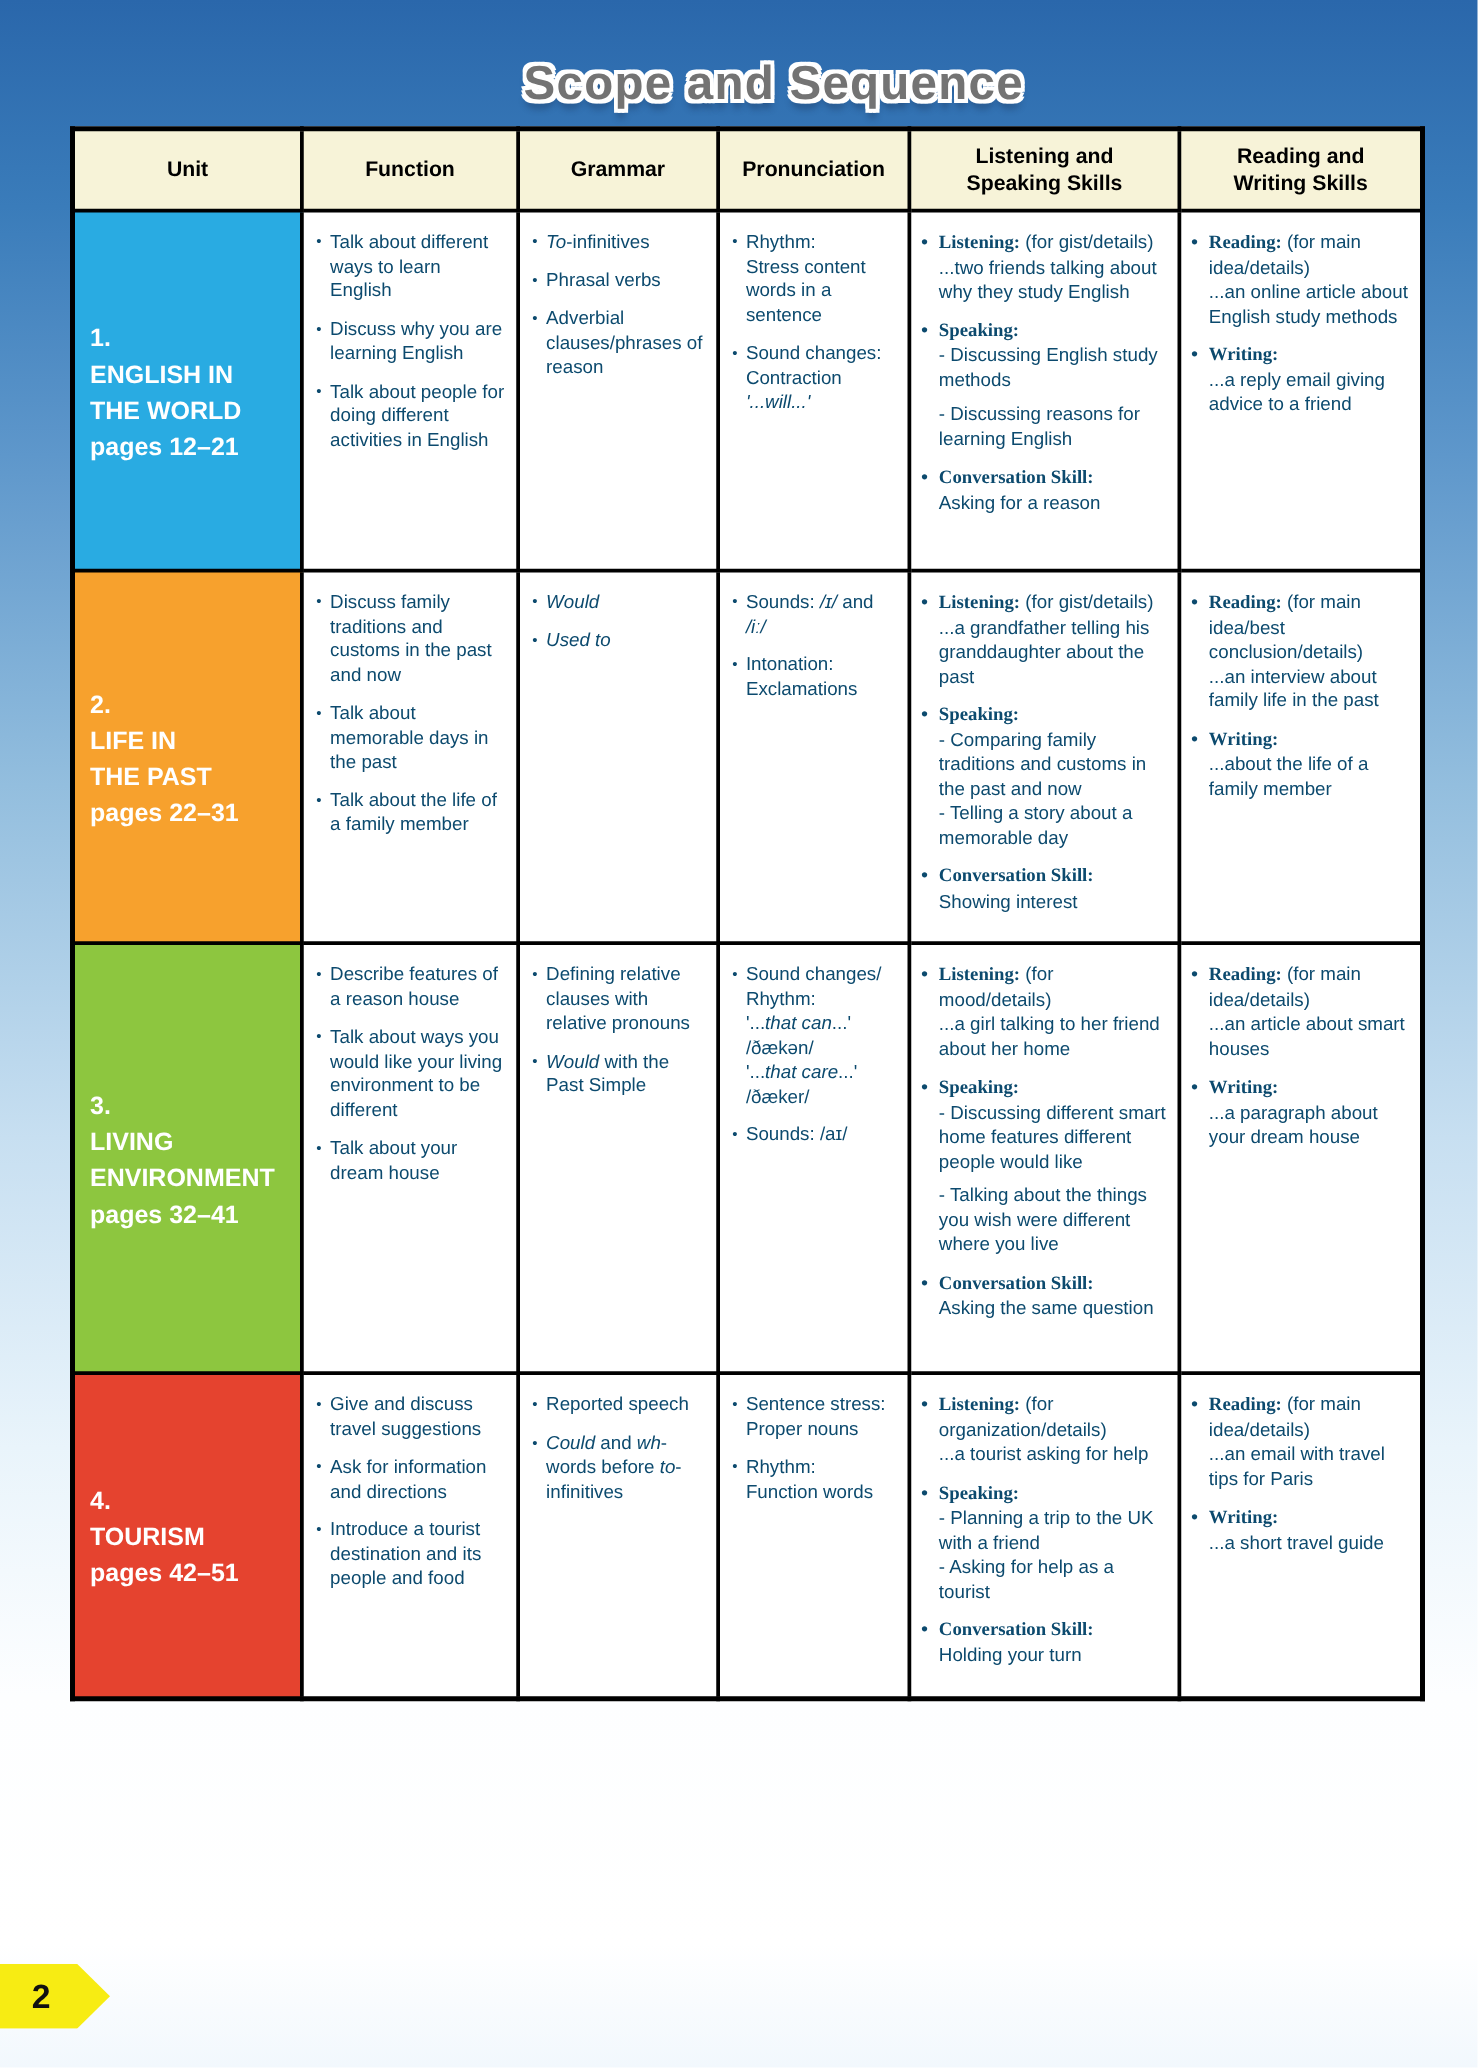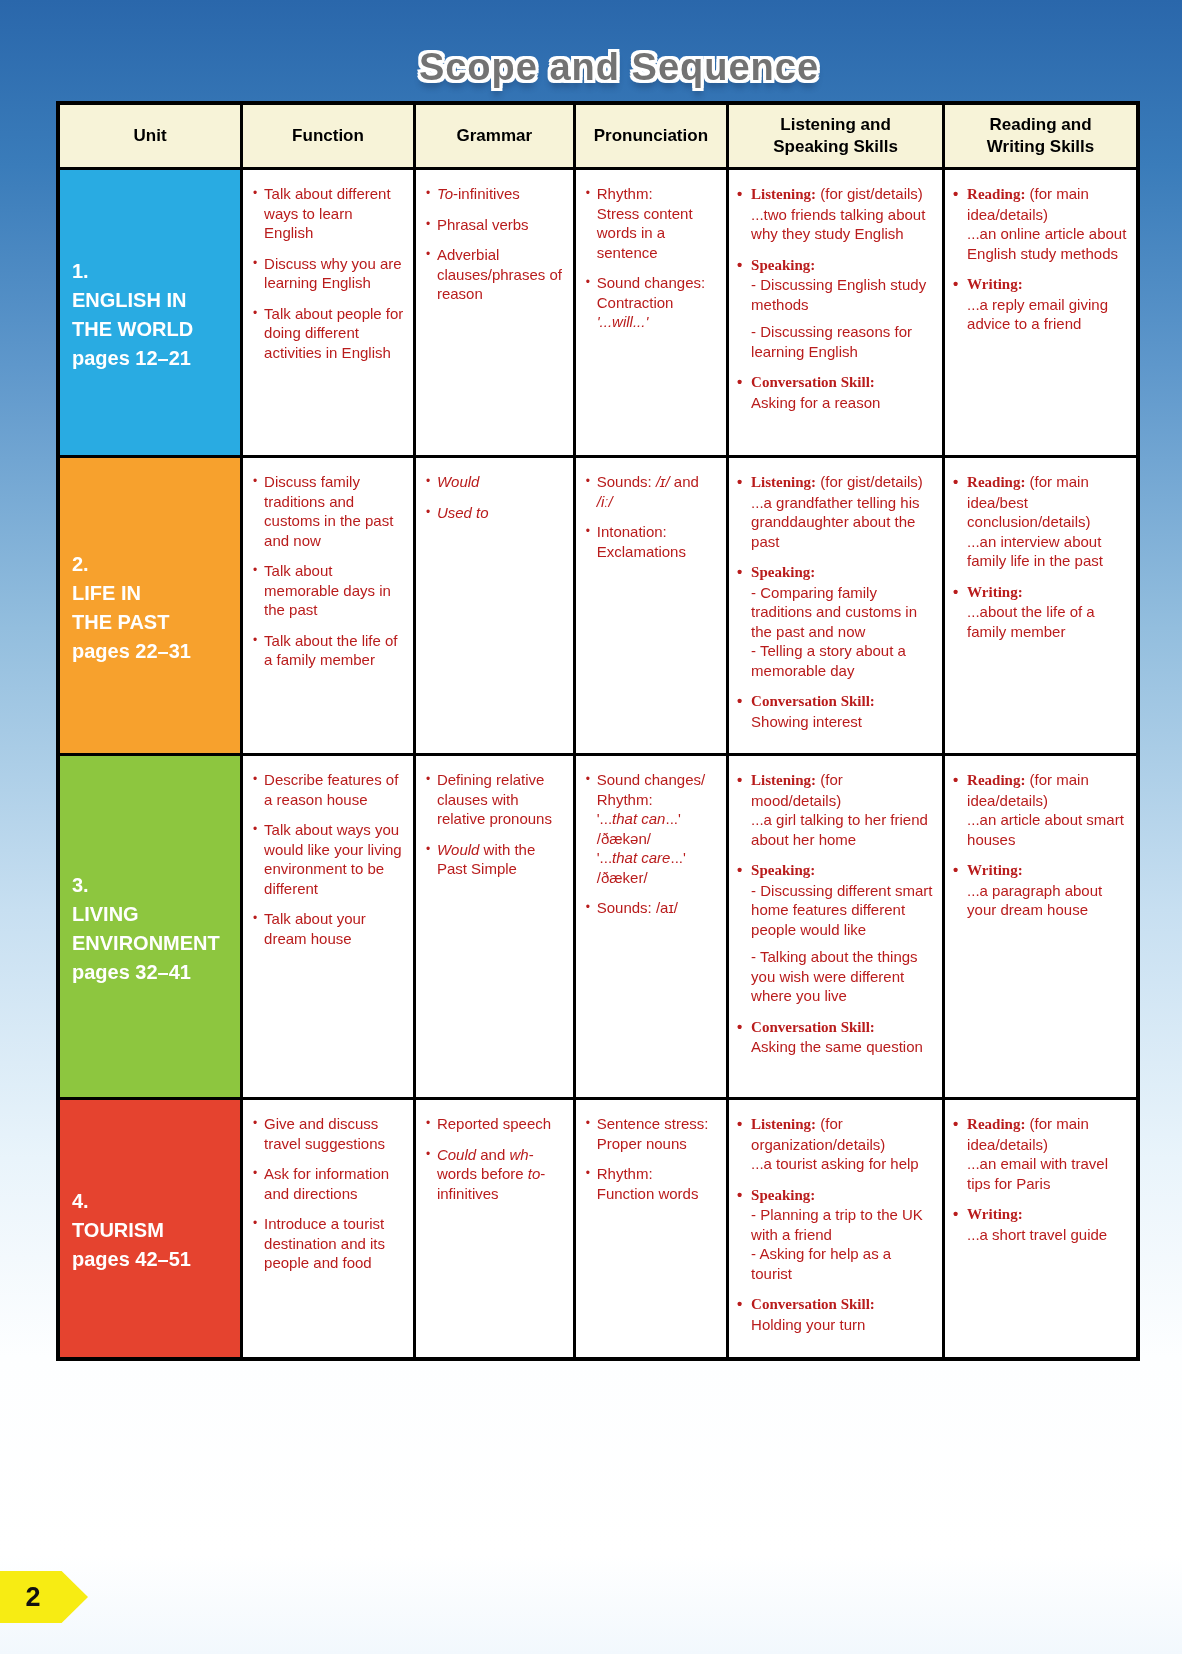--- a/index.html
+++ b/index.html
@@ -25,21 +25,21 @@
     border:4px solid #000;
     margin-left:16px;
   }
   .scope-table th,.scope-table td{border:3px solid #000;}
   .scope-table th{
     background:#f7f3d8;color:#000;font-size:17px;font-weight:bold;
     text-align:center;padding:9px 4px;line-height:1.3;
   }
   .scope-table td{
     vertical-align:top;padding:14px 8px 10px 8px;
-    font-size:15px;line-height:1.3;color:#b91c1c;background:#fff;
+    font-size:15px;line-height:1.3;color:#0c4a6e;background:#fff;
   }
   td.unit-cell{
     vertical-align:middle;color:#fff;font-weight:bold;
     font-size:20px;line-height:1.45;padding-left:12px;padding-right:6px;
   }
   td.unit-cell .u-line{display:block;}
   ul.cell-list{margin:0;padding:0;list-style:none;}
   .cell-list li{position:relative;padding-left:13px;margin:0 0 11px 0;}
   .cell-list li::before{content:"\2022";position:absolute;left:0;top:0;}
   td.col-plain li::before{font-size:12px;top:2px;left:2px;}

